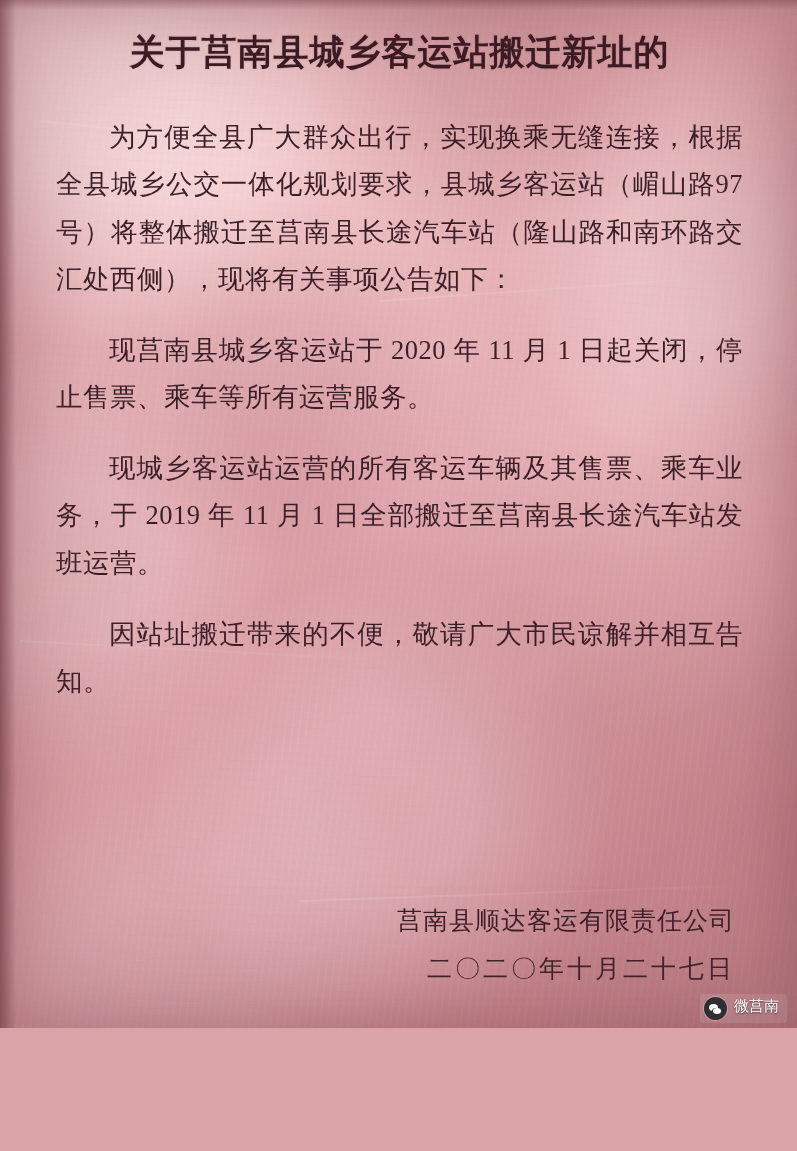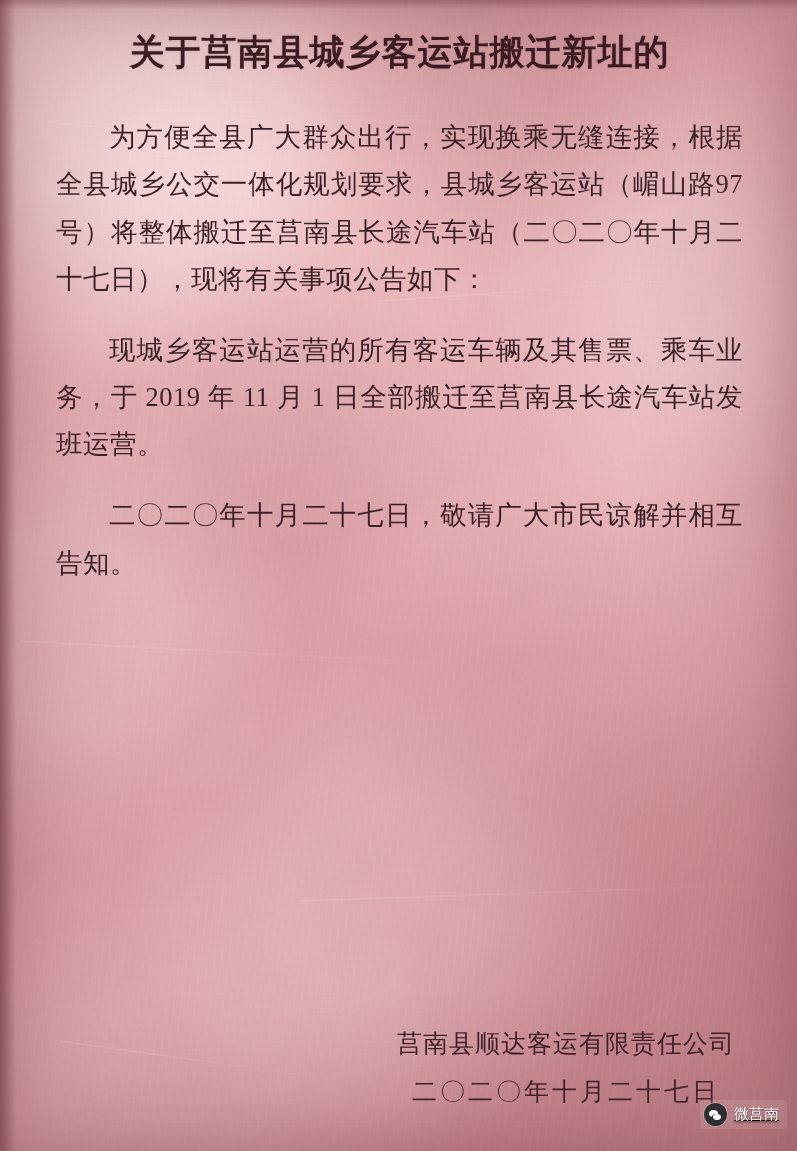--- a/index.html
+++ b/index.html
@@ -11,21 +11,21 @@
     height: 1151px;
     overflow: hidden;
     font-family: "Liberation Serif", "DejaVu Serif", serif;
     background: #d9a3a8;
   }
 
   
   .photo {
     position: relative;
     width: 797px;
-    height: 1151px;
+    height: 1028px;
     overflow: hidden;
     background:
       radial-gradient(ellipse 70% 50% at 30% 18%, rgba(255,225,225,0.55), rgba(255,255,255,0) 60%),
       radial-gradient(ellipse 60% 45% at 78% 42%, rgba(255,220,220,0.35), rgba(255,255,255,0) 65%),
       radial-gradient(ellipse 80% 60% at 20% 82%, rgba(214,150,156,0.45), rgba(255,255,255,0) 70%),
       linear-gradient(160deg, #e8b6ba 0%, #e2aab0 22%, #dda3aa 45%, #d89ba3 65%, #cf8e97 85%, #c78890 100%);
   }
 
   
   .grain {
@@ -123,41 +123,40 @@
   .para {
     margin: 0 0 24px 0;
     text-indent: 2em;
   }
   .para:last-child { margin-bottom: 0; }
 
   .sign-block {
     position: absolute;
     right: 62px;
     bottom: 36px;
-    text-align: center;
+    text-align: right;
     font-size: 25px;
     line-height: 1.9;
     color: #3b1f26;
     letter-spacing: 1px;
   }
   .sign-company { display: block; }
   .sign-date { display: block; letter-spacing: 3px; }
 
   
   .watermark {
     position: absolute;
     right: 10px;
-    bottom: 22px;
+    bottom: 5px;
     display: flex;
-    align-items: center;
+    align-items: flex-start;
     gap: 7px;
     padding: 3px 8px 3px 4px;
     border-radius: 4px;
     background: rgba(255,255,255,0.10);
-    text-decoration: underline;
   }
   .wm-logo {
     width: 23px;
     height: 23px;
     border-radius: 50%;
     background: #2f2f33;
     position: relative;
     flex: none;
     box-shadow: 0 0 0 1px rgba(255,255,255,0.25);
   }
@@ -205,23 +204,24 @@
   <div class="left-edge"></div>
   <div class="top-edge"></div>
 
   <div class="sheet">
 
     <div class="title">
       <span>关于莒南县城乡客运站搬迁新址的</span>
     </div>
 
     <div class="body">
-      <p class="para">为方便全县广大群众出行，实现换乘无缝连接，根据全县城乡公交一体化规划要求，县城乡客运站（嵋山路97号）将整体搬迁至莒南县长途汽车站（二〇二〇年十月二十七日），现将有关事项公告如下：</p>
+      <p class="para">为方便全县广大群众出行，实现换乘无缝连接，根据全县城乡公交一体化规划要求，县城乡客运站（嵋山路97号）将整体搬迁至莒南县长途汽车站（隆山路和南环路交汇处西侧），现将有关事项公告如下：</p>
+      <p class="para">现莒南县城乡客运站于 2020 年 11 月 1 日起关闭，停止售票、乘车等所有运营服务。</p>
       <p class="para">现城乡客运站运营的所有客运车辆及其售票、乘车业务，于 2019 年 11 月 1 日全部搬迁至莒南县长途汽车站发班运营。</p>
-      <p class="para">二〇二〇年十月二十七日，敬请广大市民谅解并相互告知。</p>
+      <p class="para">因站址搬迁带来的不便，敬请广大市民谅解并相互告知。</p>
     </div>
 
     <div class="sign-block">
       <span class="sign-company">莒南县顺达客运有限责任公司</span>
       <span class="sign-date">二〇二〇年十月二十七日</span>
     </div>
 
   </div>
 
   <div class="vignette"></div>

